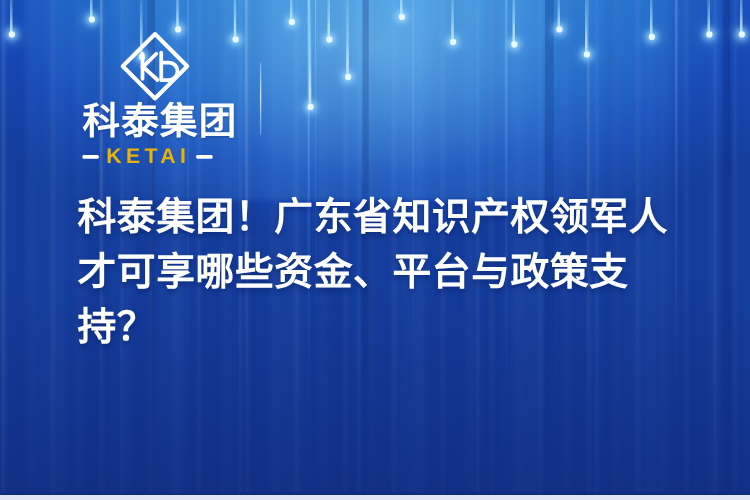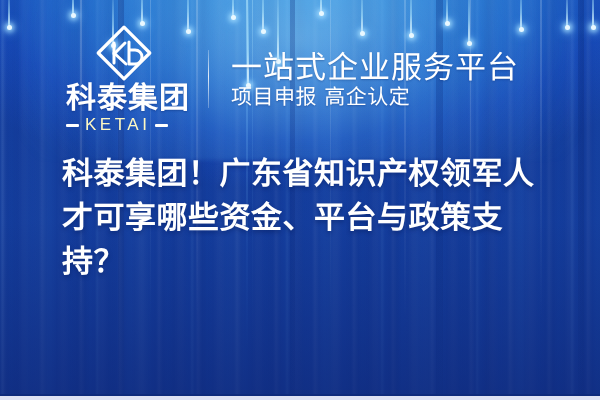--- a/index.html
+++ b/index.html
@@ -165,24 +165,24 @@
     white-space: nowrap;
   }
   .logo-en .dash {
     display: inline-block;
     width: 13px;
     height: 3px;
     background: #ffffff;
     border-radius: 1px;
   }
   .logo-en .word {
-    color: #fef9c3;
+    color: #eab308;
     font-size: 17px;
     line-height: 18px;
-    font-weight: normal;
+    font-weight: bold;
     letter-spacing: 3.5px;
     margin: 0 5px 0 6px;
     text-align: right;
   }
 
   .divider {
     width: 1px;
     height: 58px;
     margin-left: 18px;
     margin-right: 0;
@@ -311,24 +311,20 @@
         <div class="logo-en">
           <span class="dash"></span>
           <span class="word">KETAI</span>
           <span class="dash"></span>
         </div>
       </div>
     </div>
 
     <div class="divider"></div>
 
-    <div class="slogan">
-      <div class="slogan-main">一站式企业服务平台</div>
-      <div class="slogan-sub">项目申报 高企认定</div>
-    </div>
 
   </div>
 
   <div class="headline">科泰集团！广东省知识产权领军人才可享哪些资金、平台与政策支持？</div>
 
   <div class="bottom-line"></div>
   <div class="bottom-strip"></div>
 
 </div>
 

